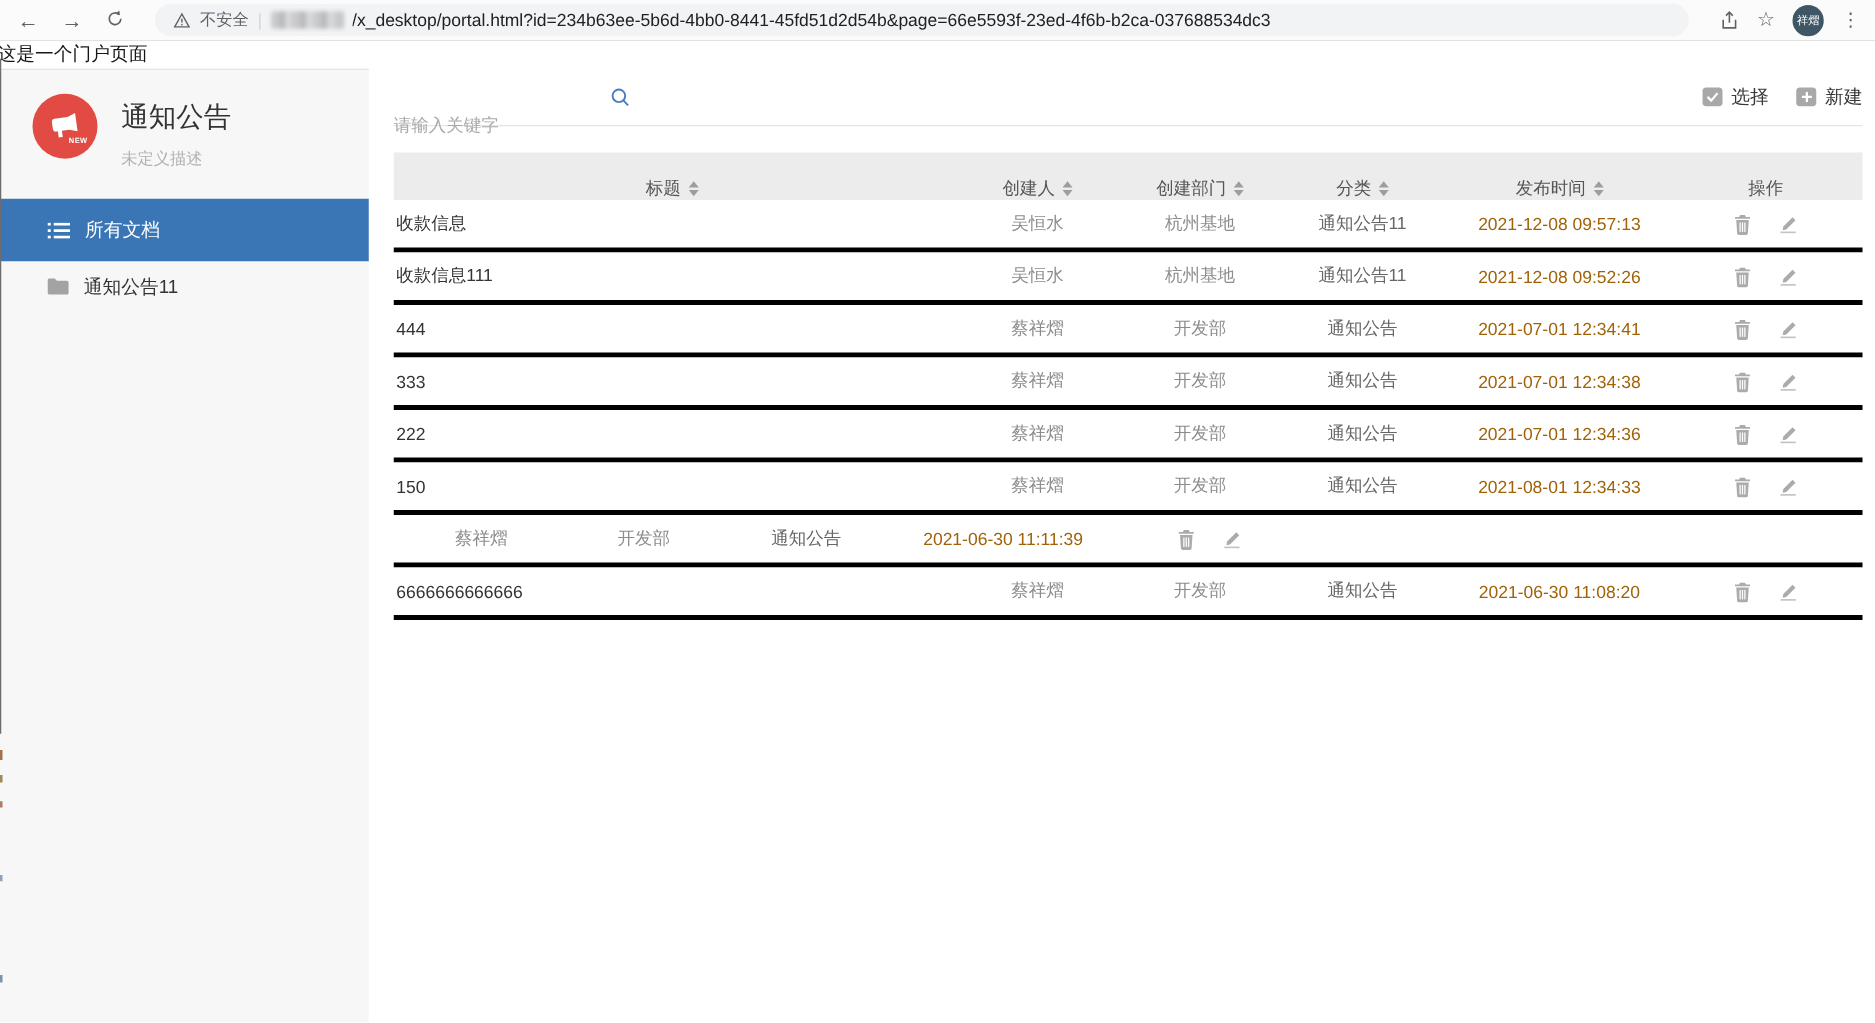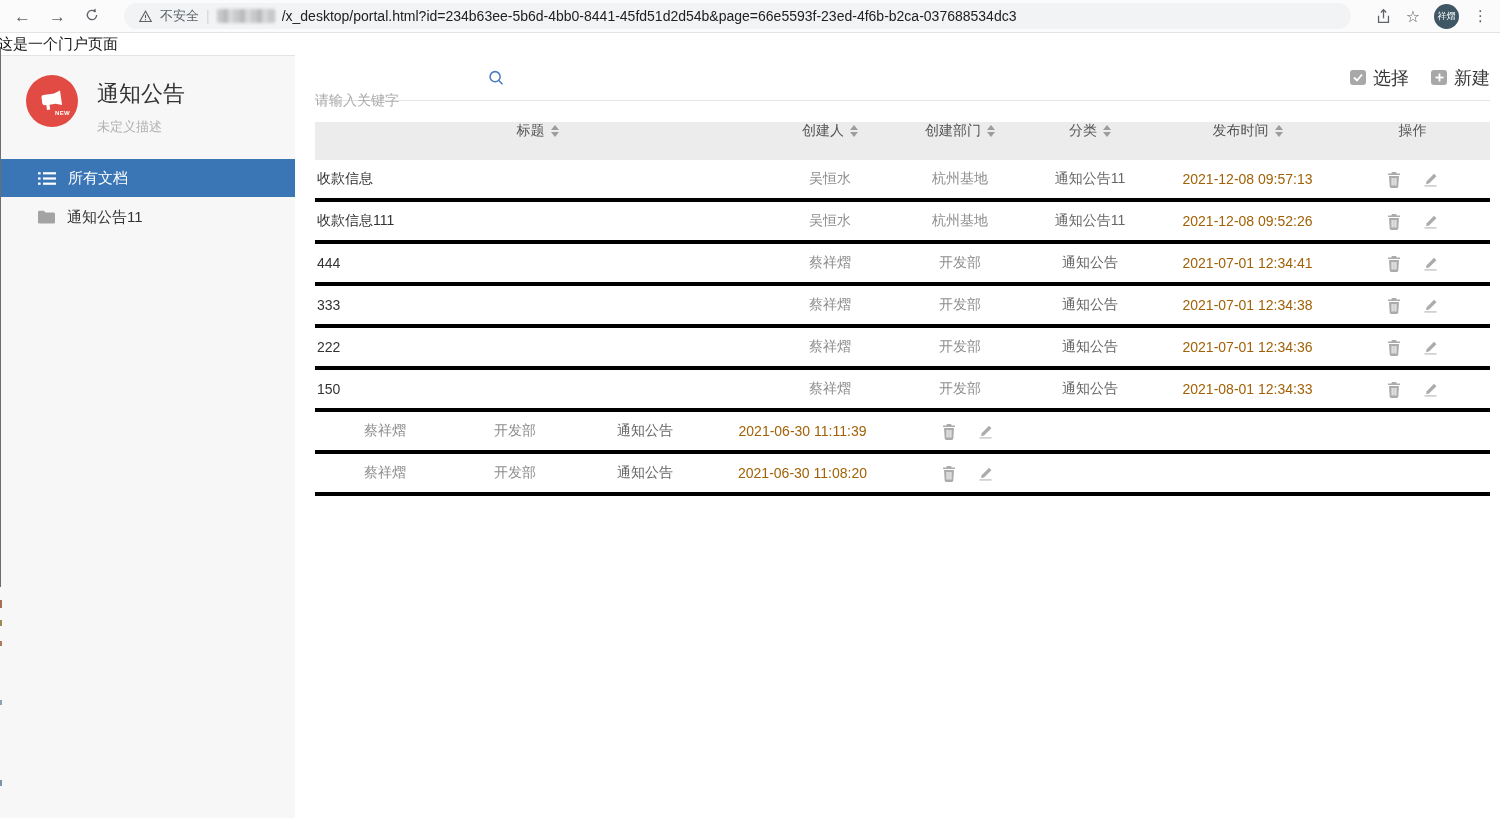--- a/index.html
+++ b/index.html
@@ -35,38 +35,38 @@
   .side-head { height:103px; padding:19px 0 0 26px; display:flex; }
   .app-icon { position:relative; width:52px; height:52px; border-radius:50%;
     background:#e24b44; flex:none; display:flex; align-items:center; justify-content:center; }
   .app-icon .new-badge { position:absolute; right:8px; bottom:11px; color:#fff;
     font-size:6px; font-weight:bold; letter-spacing:.3px; }
   .side-titles { margin-left:19px; padding-top:4px; }
   .side-title { color:#333; font-size:22px; }
   .side-sub { color:#b1b1b1; font-size:13px; margin-top:9px; }
   .side-item { height:40px; display:flex; align-items:center; padding-left:38px;
     gap:12px; font-size:15px; color:#333; cursor:pointer; }
-  .side-item.selected { height:38px; background:#3a76b5; color:#fff; }
+  .side-item.selected { height:50px; background:#3a76b5; color:#fff; }
 
   
   .main { flex:1; padding:0 10px 0 20px; min-width:0; }
   .toolbar { height:46px; display:flex; align-items:center; border-bottom:1px solid #e5e5e5; }
   .search-input { border:none; outline:none; background:transparent; width:172px;
     font-size:14px; color:#333; font-family:inherit;margin-top:44px; }
   .search-input::placeholder { color:#a9a9a9; }
   .search-btn { background:none; border:none; cursor:pointer; display:flex; align-items:center; padding:0; }
   .tb-spacer { flex:1; }
   .tb-btn { background:none; border:none; cursor:pointer; display:flex; align-items:center;
-    gap:7px; font-size:18px; color:#383838; font-family:inherit; margin-left:22px; }
+    gap:7px; font-size:15px; color:#383838; font-family:inherit; margin-left:22px; }
   .mini-sq { width:16px; height:15px; border-radius:3px; background:#a8a8a8;
     display:flex; align-items:center; justify-content:center; flex:none; }
 
   
   .table { margin-top:21px; }
-  .thead { height:38px; background:#ececec; display:flex; align-items:flex-start;
+  .thead { height:38px; background:#ececec; display:flex; align-items:flex-end;
     font-size:14px; color:#555; }
   .trow { height:42px; display:flex; align-items:center; font-size:14px;
     border-bottom:4px solid #000000; background:#fff; }
   .c-title { flex:1; text-align:left; padding-left:2px; min-width:0; }
   .c-creator { width:140px; text-align:center; flex:none; }
   .c-dept { width:120px; text-align:center; flex:none; }
   .c-cat { width:140px; text-align:center; flex:none; }
   .c-time { width:175px; text-align:center; flex:none; }
   .c-ops { width:155px; text-align:center; flex:none; }
   .thead .c-title { text-align:center; padding-left:0; }
@@ -433,20 +433,21 @@
               </button>
             <button class="op-btn">
                 <svg width="15" height="16" viewBox="0 0 16 16">
                   <path fill="#ababab" d="M11.8 1.4l2.5 2.5-7.9 7.9-3.1.6.6-3.1z"></path>
                   <rect x="1.5" y="13.6" width="13" height="1.4" fill="#c2c2c2"></rect>
                 </svg>
               </button>
           </div>
         </div>
         <div class="trow">
+          <div class="c-title">6666666666666</div>
           <div class="c-creator">蔡祥熠</div>
           <div class="c-dept">开发部</div>
           <div class="c-cat">通知公告</div>
           <div class="c-time">2021-06-30 11:08:20</div>
           <div class="c-ops">
             <button class="op-btn">
                 <svg width="14" height="16" viewBox="0 0 14 16">
                   <path fill="#ababab" d="M5 0h4l.7 1.5H13V3H1V1.5h3.3z"></path>
                   <path fill="#ababab" d="M2 4h10l-.7 10.6c-.05.8-.7 1.4-1.5 1.4H4.2c-.8 0-1.45-.6-1.5-1.4z"></path>
                   <g fill="#fff">

